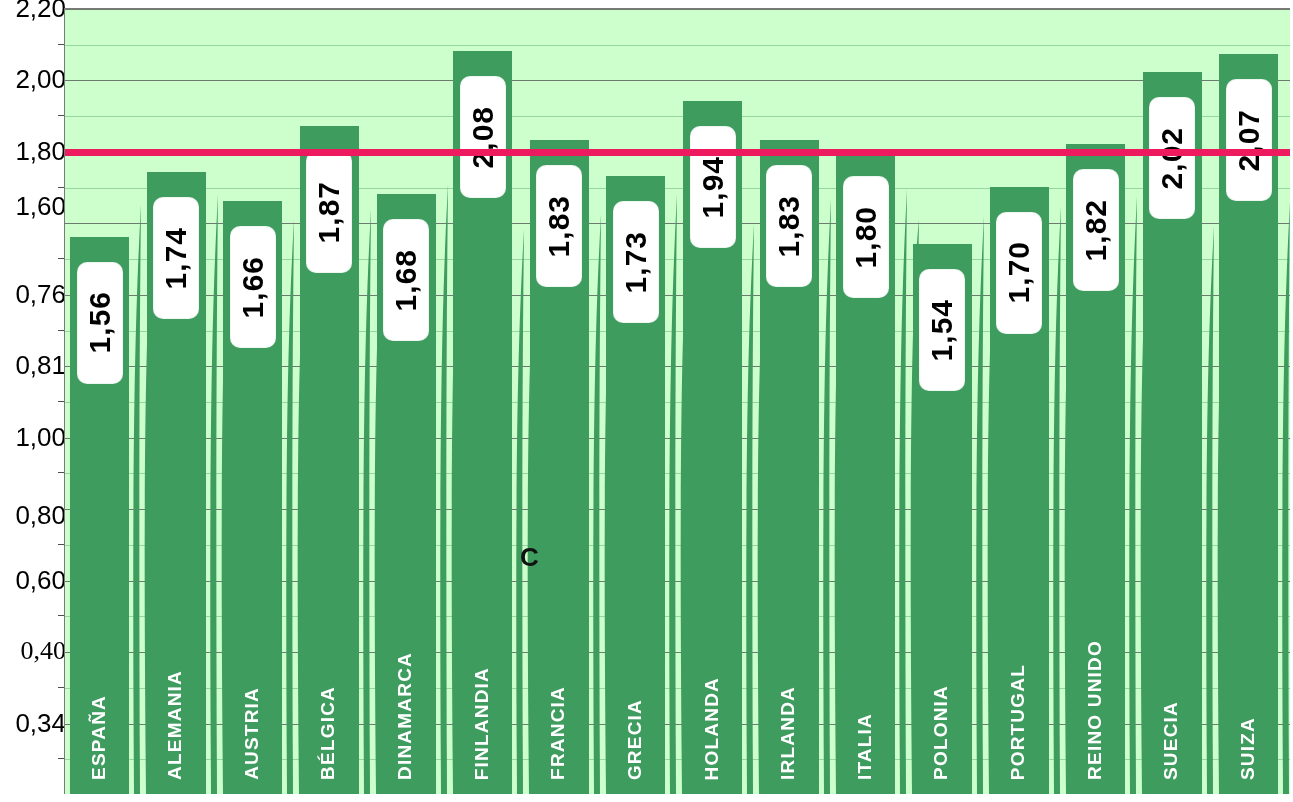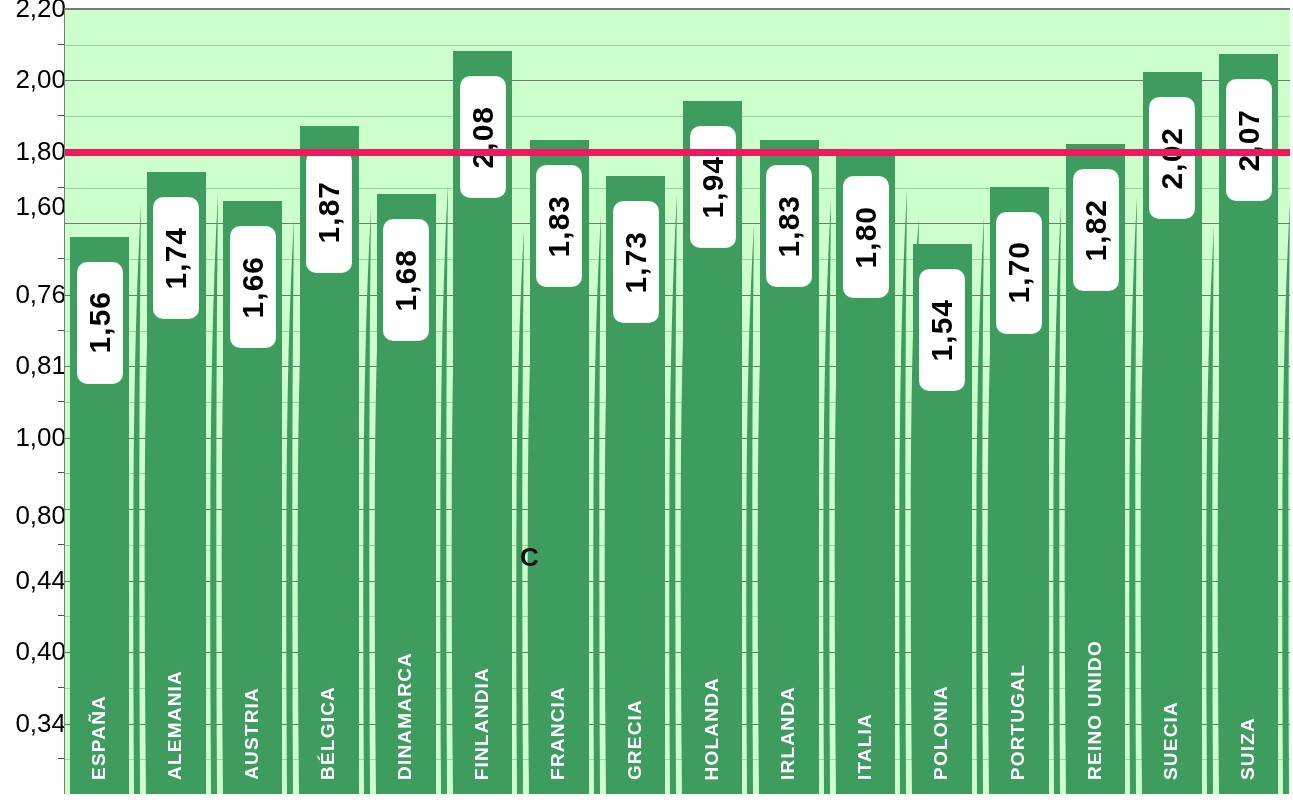--- a/index.html
+++ b/index.html
@@ -103,22 +103,22 @@
     z-index:5;
   }
 </style>
 </head>
 <body>
 
 <div id="chart-root">
 
   <div id="yaxis">
       <div class="ytick" style="top: 722.545px;">0,34</div>
-      <div class="ytick" style="top: 651.091px;">0,40</div>
-      <div class="ytick" style="top: 579.636px;">0,44</div>
+      <div class="ytick" style="top: 651.091px; font-family: Liberation Serif, serif;">0,40</div>
+      <div class="ytick" style="top: 579.636px;">0,60</div>
       <div class="ytick" style="top: 508.182px; margin-top: 7px;">0,80</div>
       <div class="ytick" style="top: 436.727px;">1,00</div>
       <div class="ytick" style="top: 365.273px;">0,81</div>
       <div class="ytick" style="top: 293.818px;">0,76</div>
       <div class="ytick" style="top: 206px;">1,60</div>
       <div class="ytick" style="top: 150.909px;">1,80</div>
       <div class="ytick" style="top: 79.4545px;">2,00</div>
       <div class="ytick" style="top: 8px;">2,20</div>
     </div>
 

